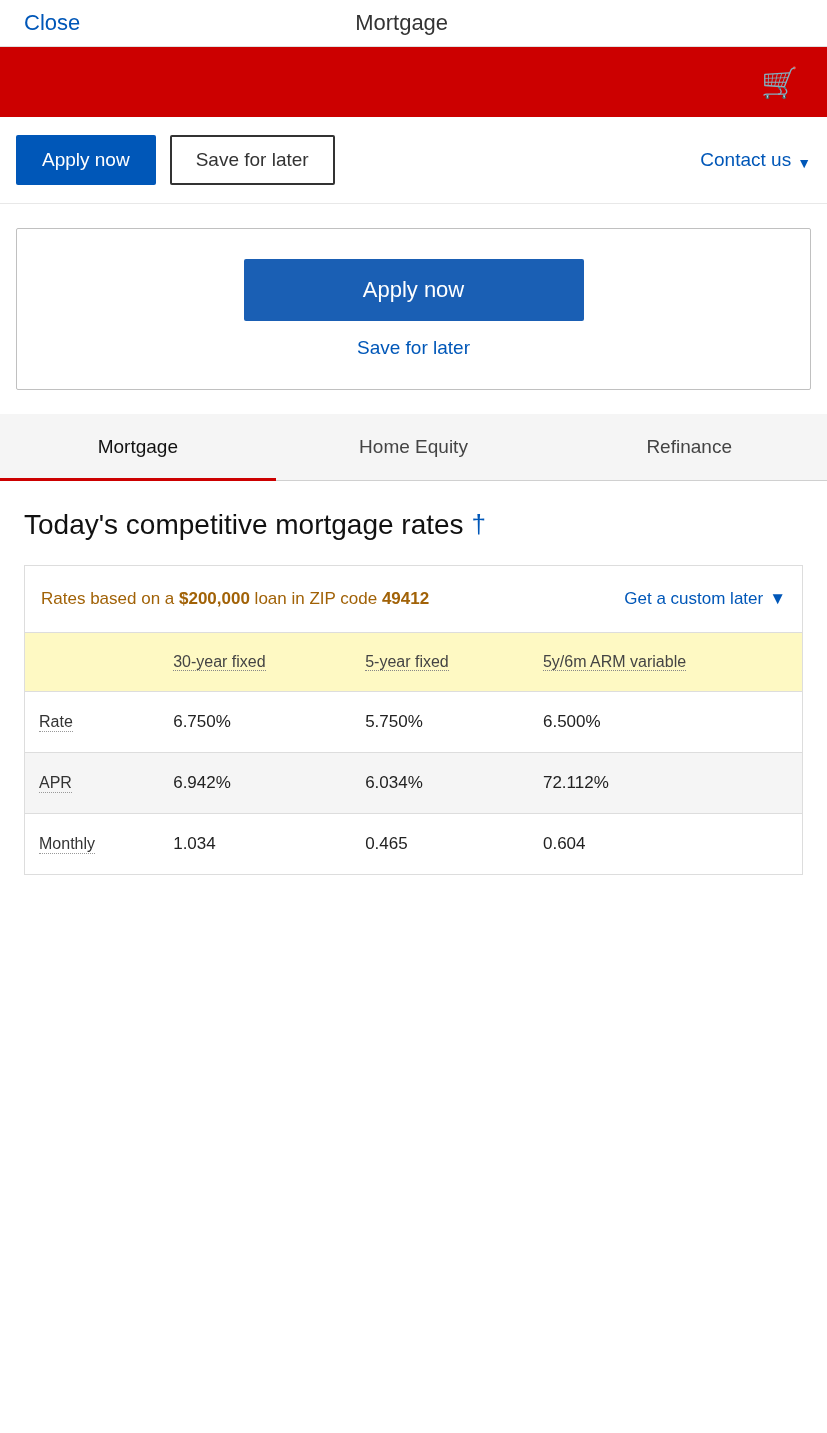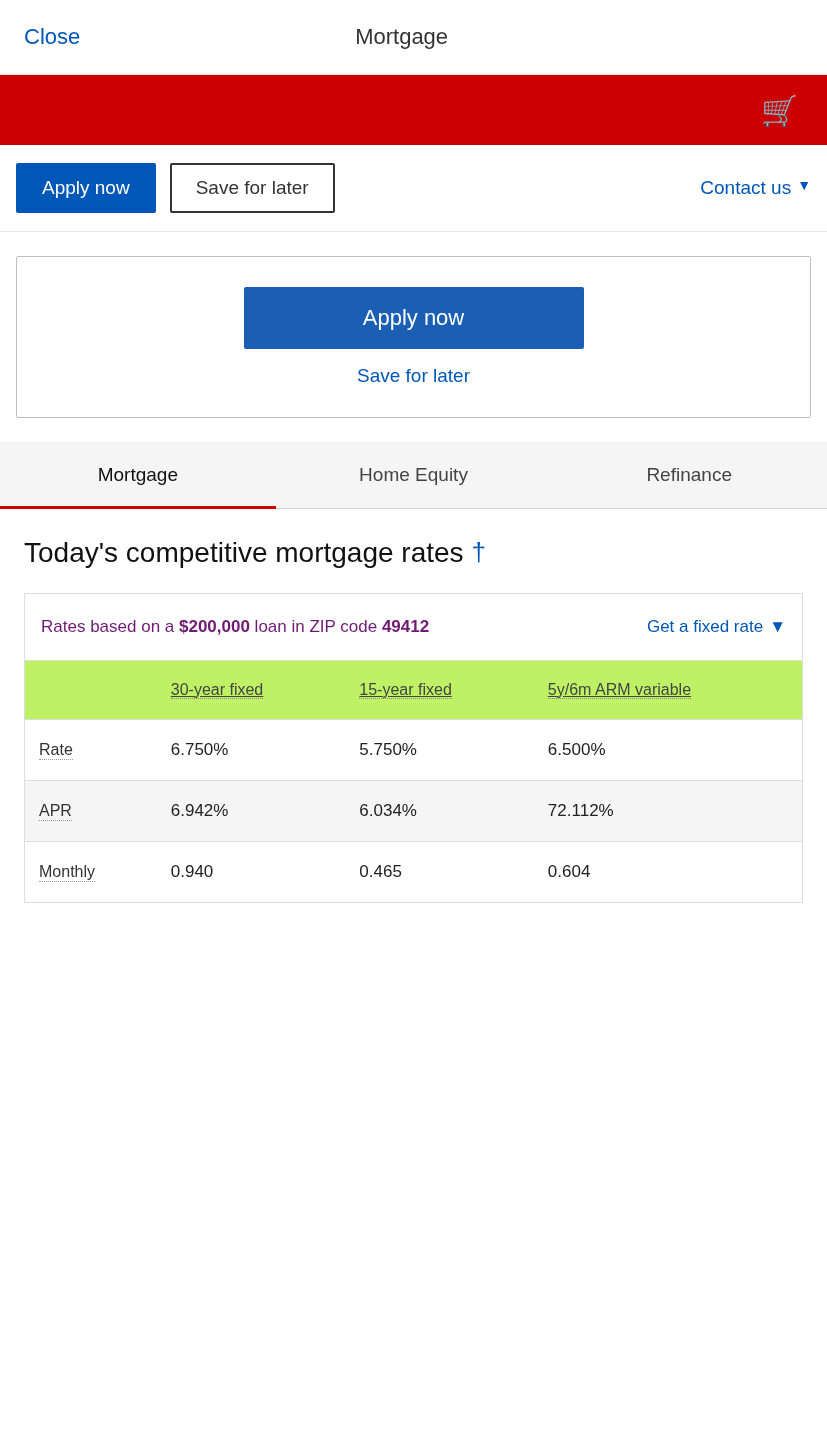--- a/index.html
+++ b/index.html
@@ -9,21 +9,21 @@
       background: #fff;
       width: 827px;
       min-height: 1433px;
     }
 
     
     .header {
       display: flex;
       align-items: center;
       justify-content: space-between;
-      padding: 24px 24px;
+      padding: 10px 24px;
       border-bottom: 1px solid #e0e0e0;
     }
     .header-close {
       font-size: 22px;
       color: #0057b8;
       font-weight: 400;
       cursor: pointer;
       text-decoration: none;
     }
     .header-title {
@@ -76,21 +76,21 @@
       border-radius: 2px;
     }
     .contact-us-btn {
       margin-left: auto;
       background: none;
       border: none;
       color: #0057b8;
       font-size: 19px;
       cursor: pointer;
       display: flex;
-      align-items: flex-start;
+      align-items: flex-end;
       gap: 6px;
     }
     .chevron-down {
       font-size: 14px;
     }
 
     
     .inner-card {
       margin: 24px 16px;
       border: 1px solid #c0c0c0;
@@ -180,21 +180,21 @@
       display: flex;
       align-items: center;
       justify-content: space-between;
       border: 1px solid #ddd;
       border-bottom: none;
       padding: 20px 16px;
       background: #fff;
     }
     .rates-info-text {
       font-size: 17px;
-      color: #701a75;
+      color: #a16207;
       line-height: 1.5;
     }
     .rates-info-text strong {
       font-weight: 700;
     }
     .custom-rate-btn {
       background: none;
       border: none;
       color: #0057b8;
       font-size: 17px;
@@ -232,22 +232,21 @@
       border-bottom: 1px dotted #999;
       display: inline-block;
     }
     .rate-table tr:nth-child(odd) td {
       background: #fff;
     }
     .rate-table tr:nth-child(even) td {
       background: #f5f5f5;
     }
     .rate-table thead tr th {
-      background: #bef264;
-      text-decoration: underline;
+      background: #fef9c3;
     }
     .monthly-payments-row td {
       background: #f0f0f0 !important;
     }
     .about-arm {
       display: block;
       color: #0057b8;
       font-size: 15px;
       margin-top: 4px;
       text-decoration: none;
@@ -295,34 +294,34 @@
   <div class="section-title">
     <span>Today's competitive mortgage rates</span>
     <span class="dagger">†</span>
   </div>
 
   <div class="rates-info-bar">
     <div class="rates-info-text">
       <span>Rates based on a </span><strong>$200,000</strong><span> loan in ZIP code </span><strong>49412</strong>
     </div>
     <button class="custom-rate-btn">
-      <span>Get a fixed rate</span>
+      <span>Get a custom later</span>
       <span>▼</span>
     </button>
   </div>
 
   <table class="rate-table">
     <thead>
       <tr>
         <th></th>
         <th>
           <span class="col-header-underline">30-year fixed</span>
         </th>
         <th>
-          <span class="col-header-underline">15-year fixed</span>
+          <span class="col-header-underline">5-year fixed</span>
         </th>
         <th>
           <span class="col-header-underline">5y/6m ARM variable</span>
         </th>
       </tr>
     </thead>
     <tbody>
 
       <tr>
         <td>
@@ -339,21 +338,21 @@
         </td>
         <td>6.942%</td>
         <td>6.034%</td>
         <td>72.112%</td>
       </tr>
 
       <tr>
         <td>
           <span class="row-label">Monthly</span>
         </td>
-        <td>0.940</td>
+        <td>1.034</td>
         <td>0.465</td>
         <td>0.604</td>
       </tr>
 
     </tbody>
   </table>
 
 </div>
 
 </body></html>

